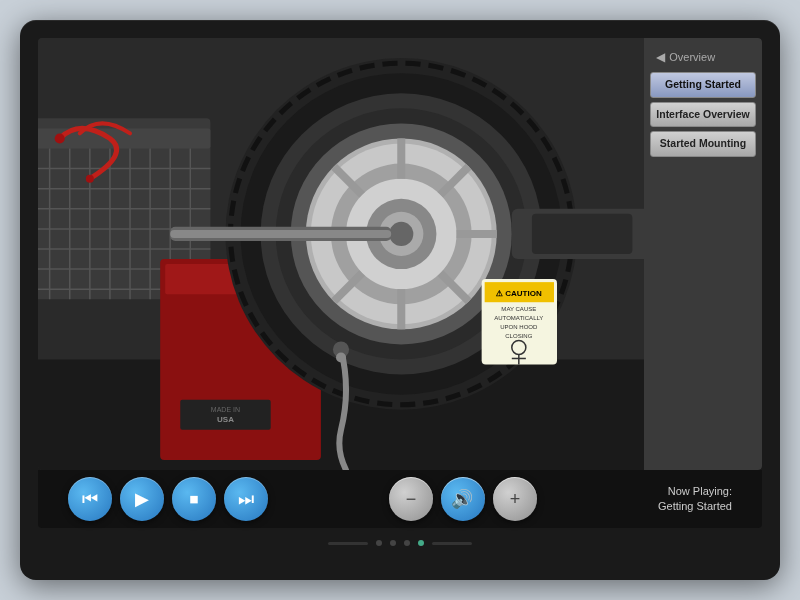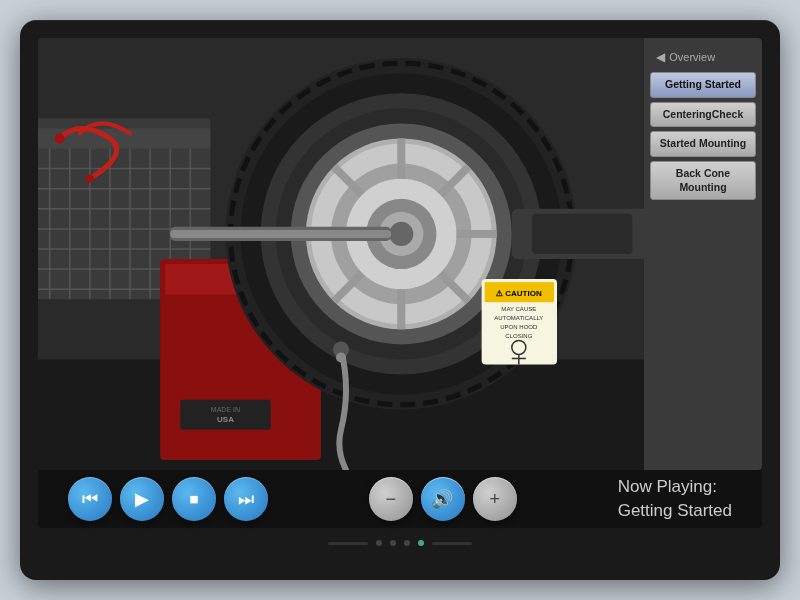--- a/index.html
+++ b/index.html
@@ -146,22 +146,22 @@
       box-shadow: 0 2px 6px rgba(0,0,0,0.5), inset 0 1px 0 rgba(255,255,255,0.5);
     }
 
     .vol-btn.speaker {
       background: radial-gradient(circle at 35% 35%, #5ab8f0, #2878c0);
       color: white;
     }
 
     .now-playing {
       color: #ccc;
-      font-size: 17px;
-      text-align: left;
+      font-size: 11px;
+      text-align: right;
       line-height: 1.4;
     }
 
     
     .bezel-bottom {
       height: 18px;
       display: flex;
       align-items: center;
       justify-content: center;
       gap: 8px;
@@ -281,26 +281,25 @@
     </div>
 
     <div class="sidebar">
       <div class="sidebar-header">
         <span class="sidebar-arrow">◀</span>
         <span>Overview</span>
       </div>
 
       <div class="sidebar-btn active">Getting Started</div>
 
-
-      <div class="sidebar-btn">CenteringCheck</div>
+      <div class="sidebar-btn">Interface Overview</div>
+
 
       <div class="sidebar-btn">Started Mounting</div>
 
-      <div class="sidebar-btn">Back Cone Mounting</div>
 
     </div>
 
   </div>
 
   <div class="controls-bar">
 
     <div class="transport-controls">
       <button class="ctrl-btn" title="Rewind">⏮</button>
       <button class="ctrl-btn" title="Play">▶</button>

